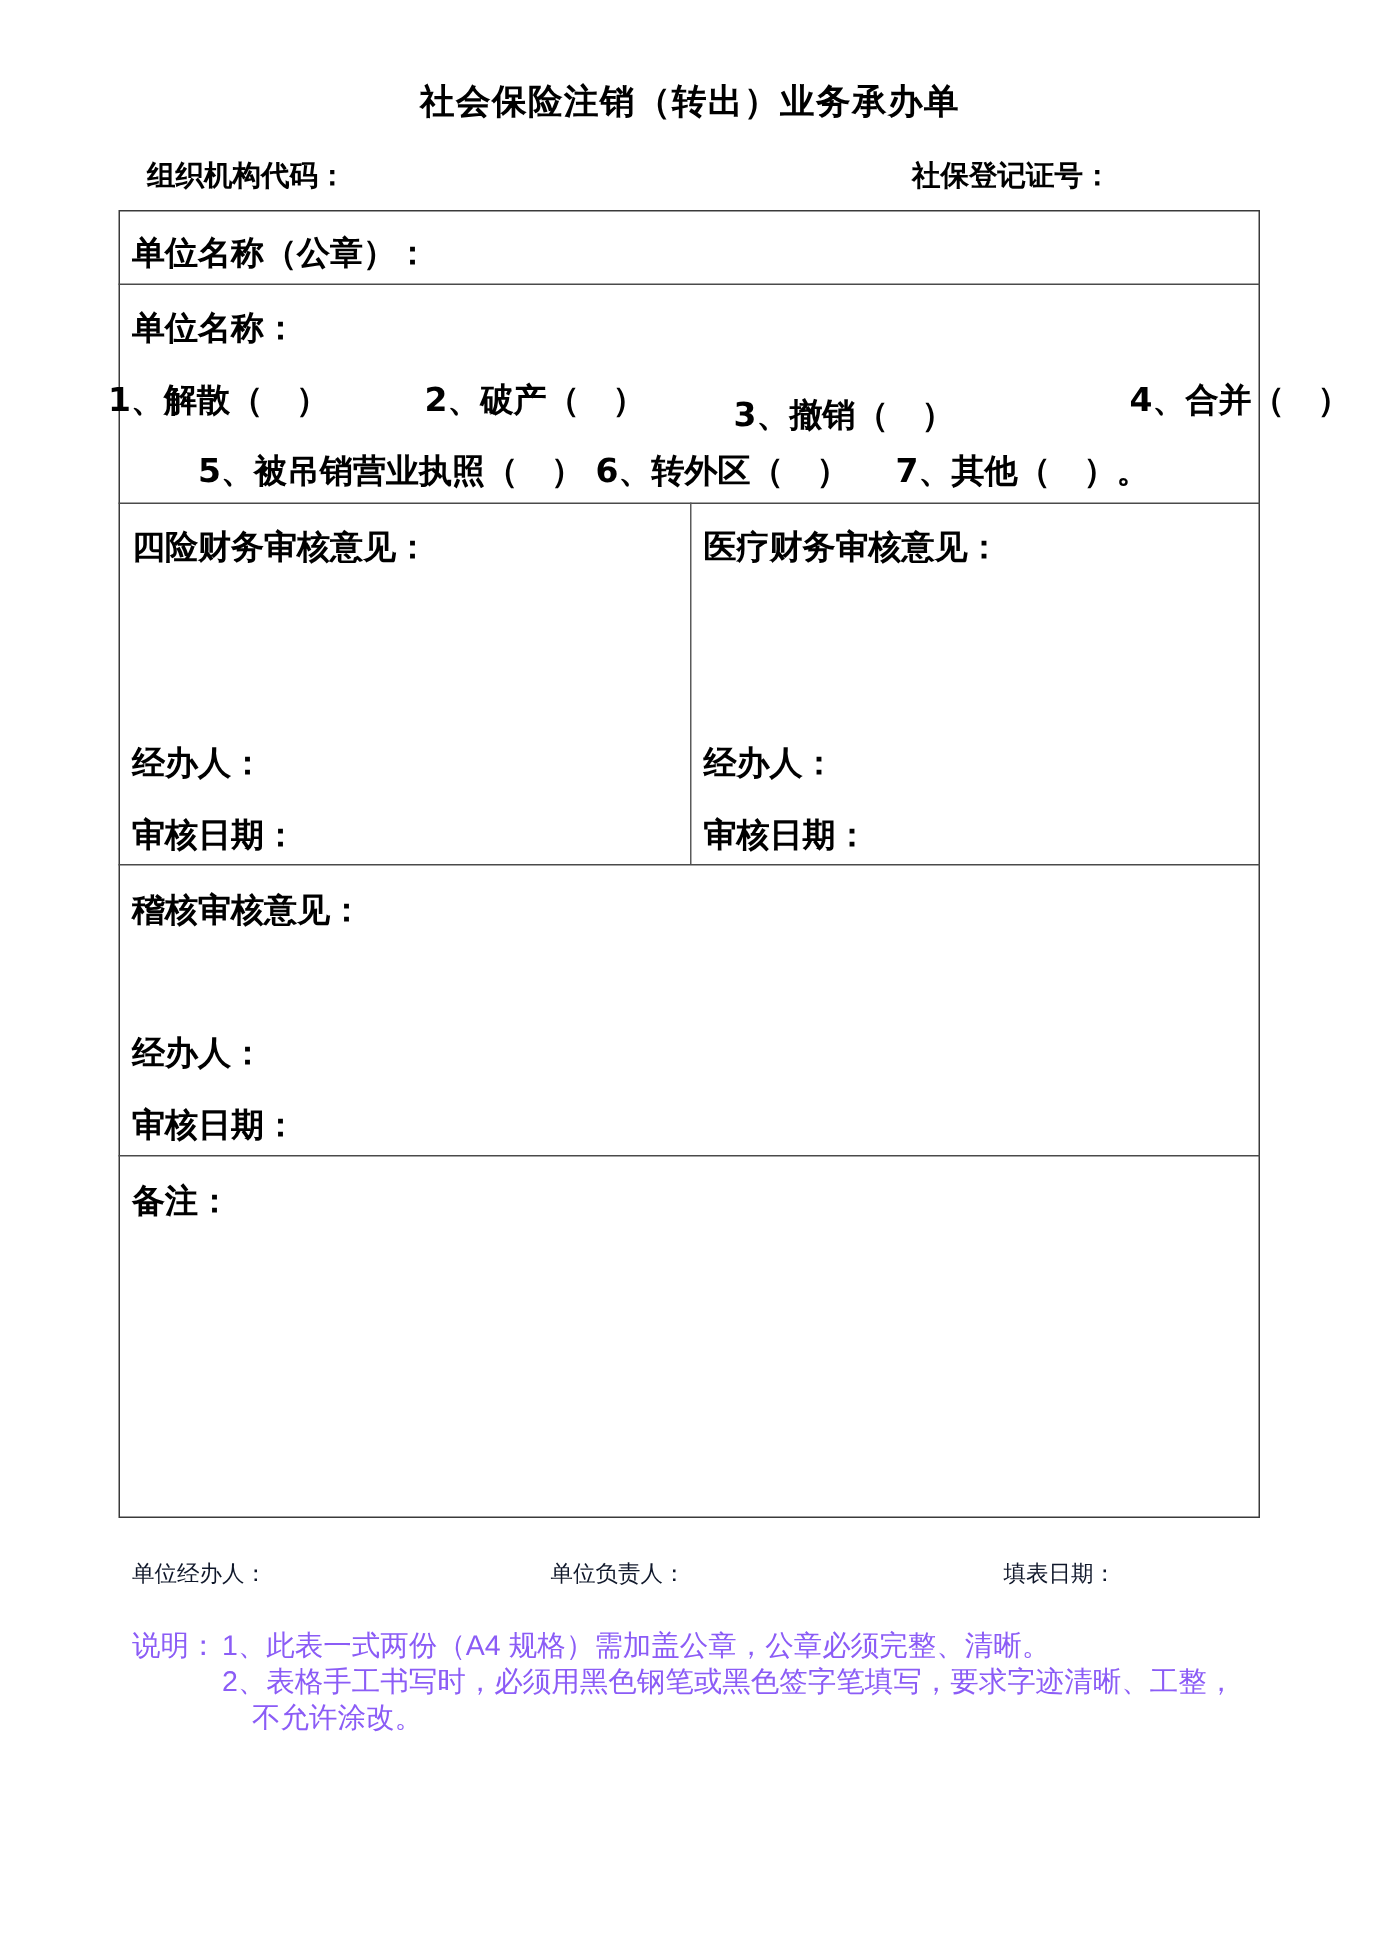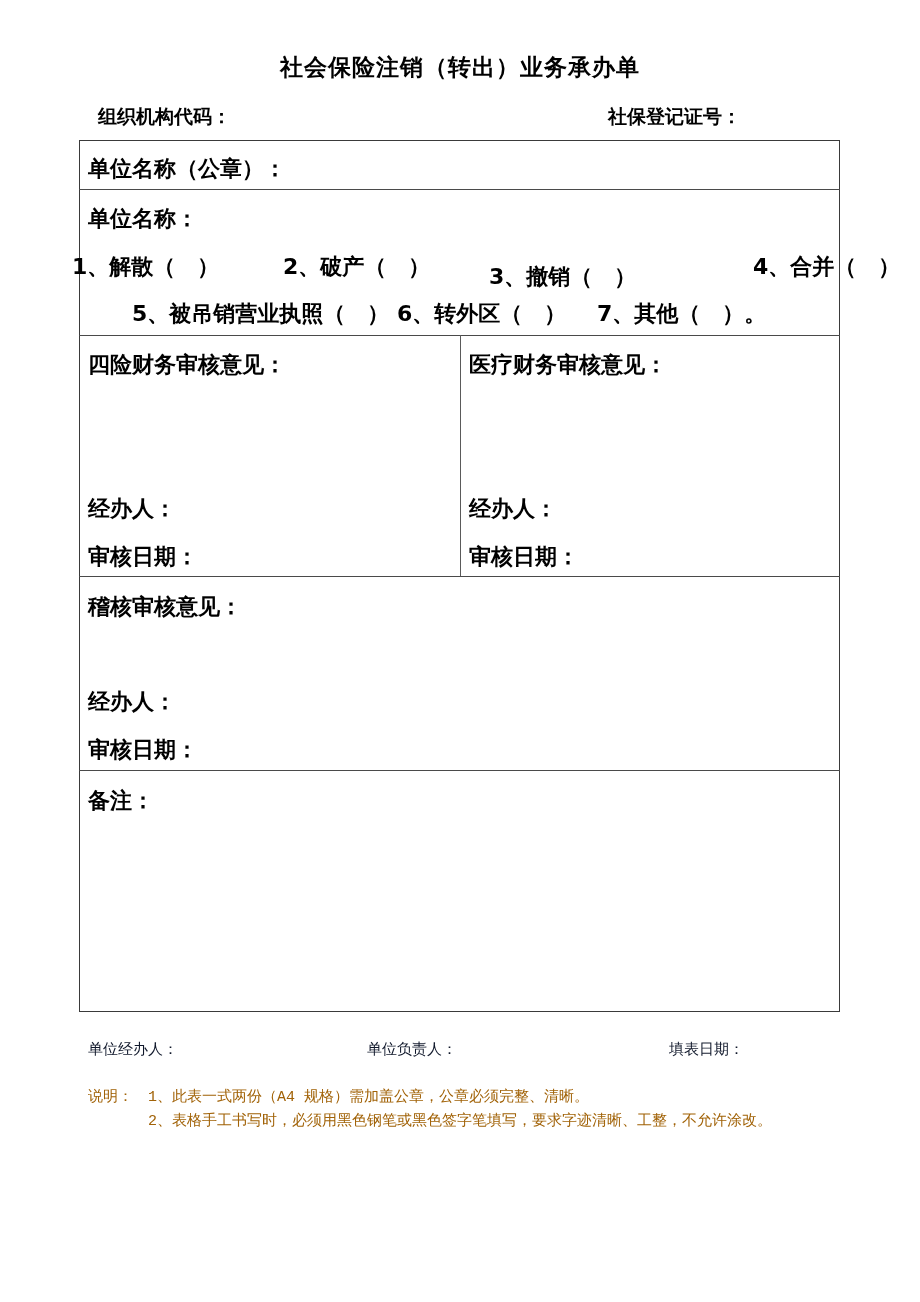--- a/index.html
+++ b/index.html
@@ -63,24 +63,24 @@
       font-size: 15px;
       font-family: "DejaVu Serif", "Liberation Serif", serif;
       color: #0f172a;
     }
 
     .notes {
       position: absolute;
       left: 88px;
       top: 1086px;
       width: 750px;
-      font-family: Liberation Mono, monospace;
-      font-size: 15px;
+      font-family: Liberation Sans, sans-serif;
+      font-size: 19px;
       line-height: 24px;
-      color: #a16207;
+      color: #8b5cf6;
     }
     .note-row {
       display: flex;
       white-space: normal;
     }
     .note-lead {
       width: 60px;
       flex: 0 0 60px;
     }
     .note-body {

